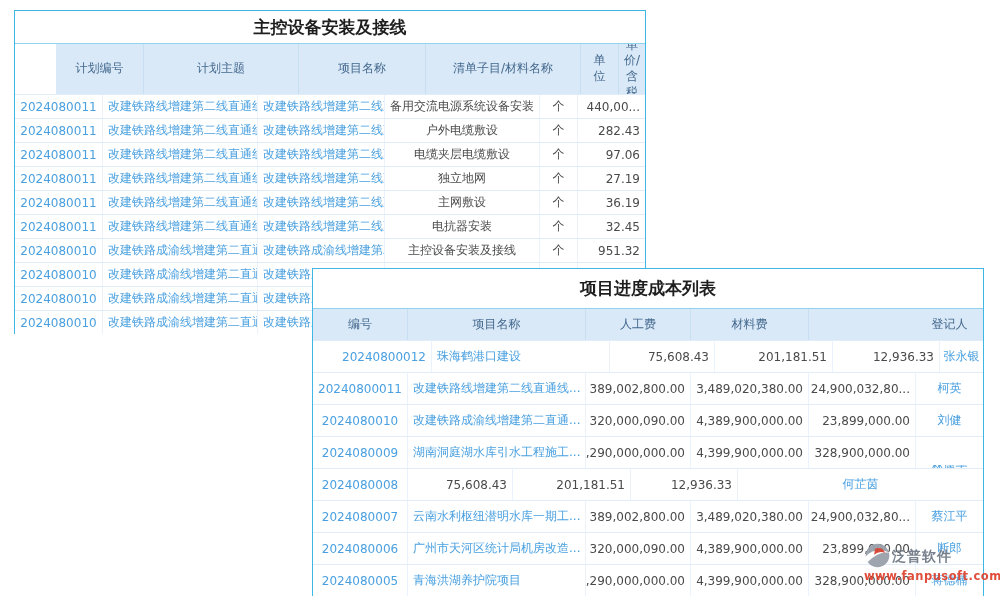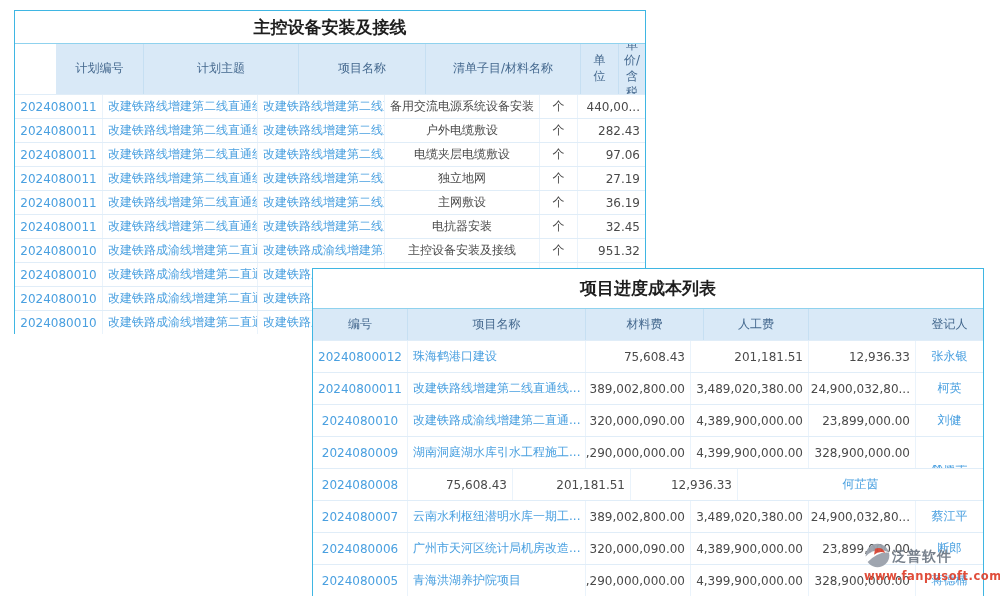--- a/index.html
+++ b/index.html
@@ -164,28 +164,28 @@
         <div class="td a-r" style="flex: 1 1 auto;"></div>
       </div>
     </div>
 </section>
 
 <section class="panel t2">
   <div class="panel-title">项目进度成本列表</div>
   <div class="thead" id="t2-head">
       <div class="th" style="flex: 0 0 95px;">编号</div>
       <div class="th" style="flex: 0 0 178px;">项目名称</div>
+      <div class="th" style="flex: 0 0 105px;">人工费</div>
       <div class="th" style="flex: 0 0 118px;">材料费</div>
-      <div class="th" style="flex: 0 0 105px;">人工费</div>
       <div class="th" style="flex: 0 0 107px; margin-top: 36px;">机械费</div>
       <div class="th" style="flex: 1 1 auto;">登记人</div>
     </div>
   <div class="tbody" id="t2-body">
       <div class="row">
-        <div class="td a-c link" style="flex: 0 0 95px;">20240800012</div>
+        <div class="td a-c link" style="flex: 0 0 95px; margin-left: 24px;">20240800012</div>
         <div class="td a-l link" style="flex: 0 0 178px;">珠海鹤港口建设</div>
         <div class="td a-r" style="flex: 0 0 105px;">75,608.43</div>
         <div class="td a-r" style="flex: 0 0 118px;">201,181.51</div>
         <div class="td a-r" style="flex: 0 0 107px;">12,936.33</div>
         <div class="td a-c link" style="flex: 1 1 auto;">张永银</div>
       </div>
       <div class="row">
         <div class="td a-c link" style="flex: 0 0 95px;">20240800011</div>
         <div class="td a-l link" style="flex: 0 0 178px;">改建铁路线增建第二线直通线...</div>
         <div class="td a-r" style="flex: 0 0 105px;">389,002,800.00</div>

